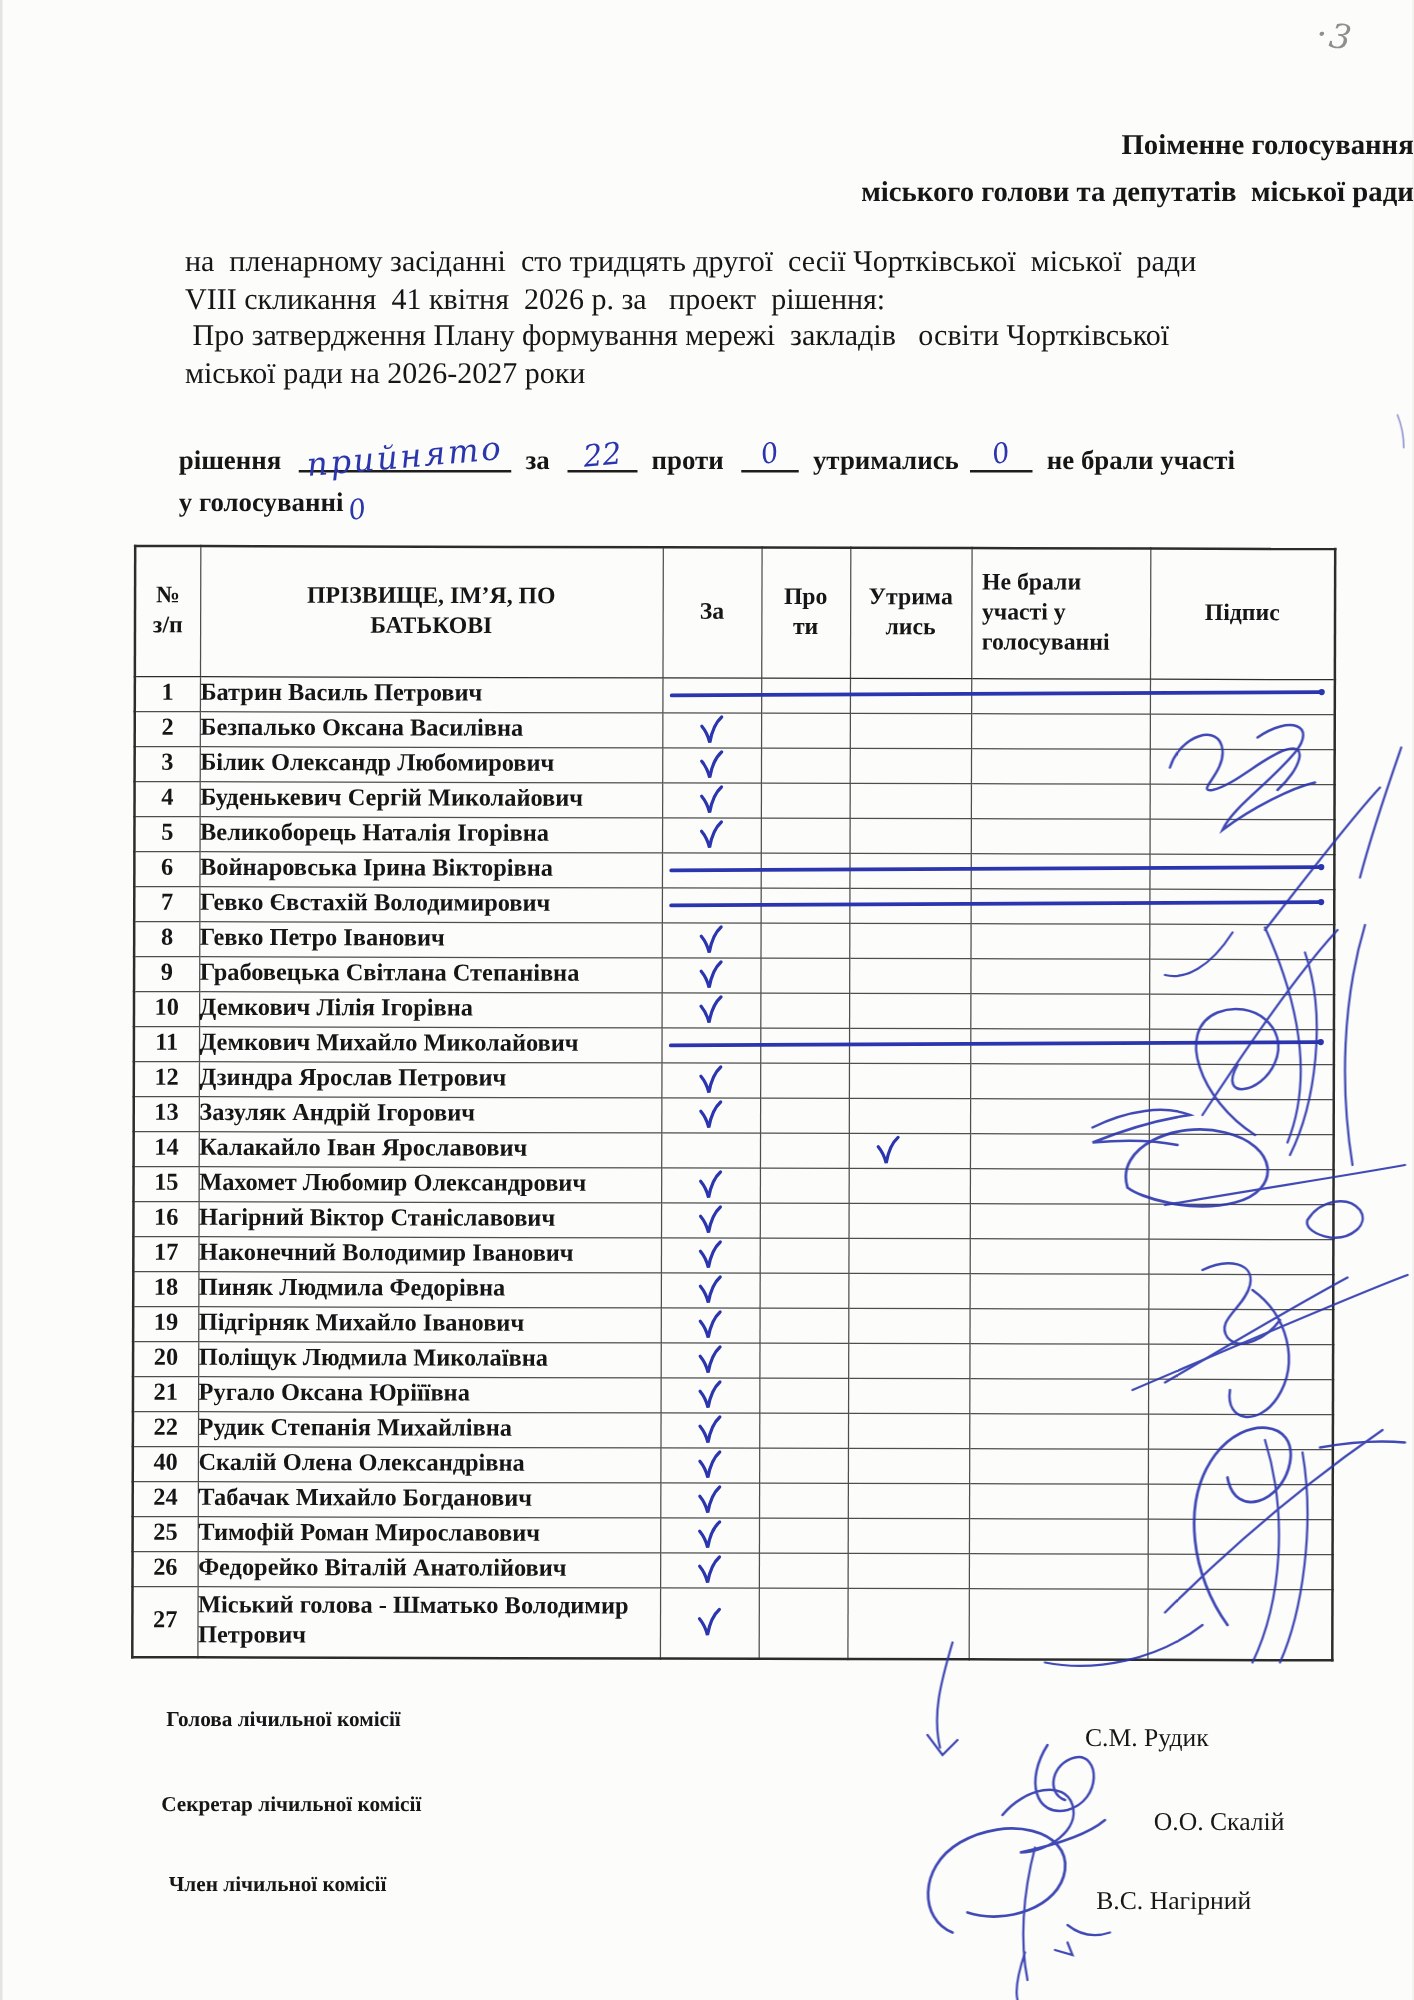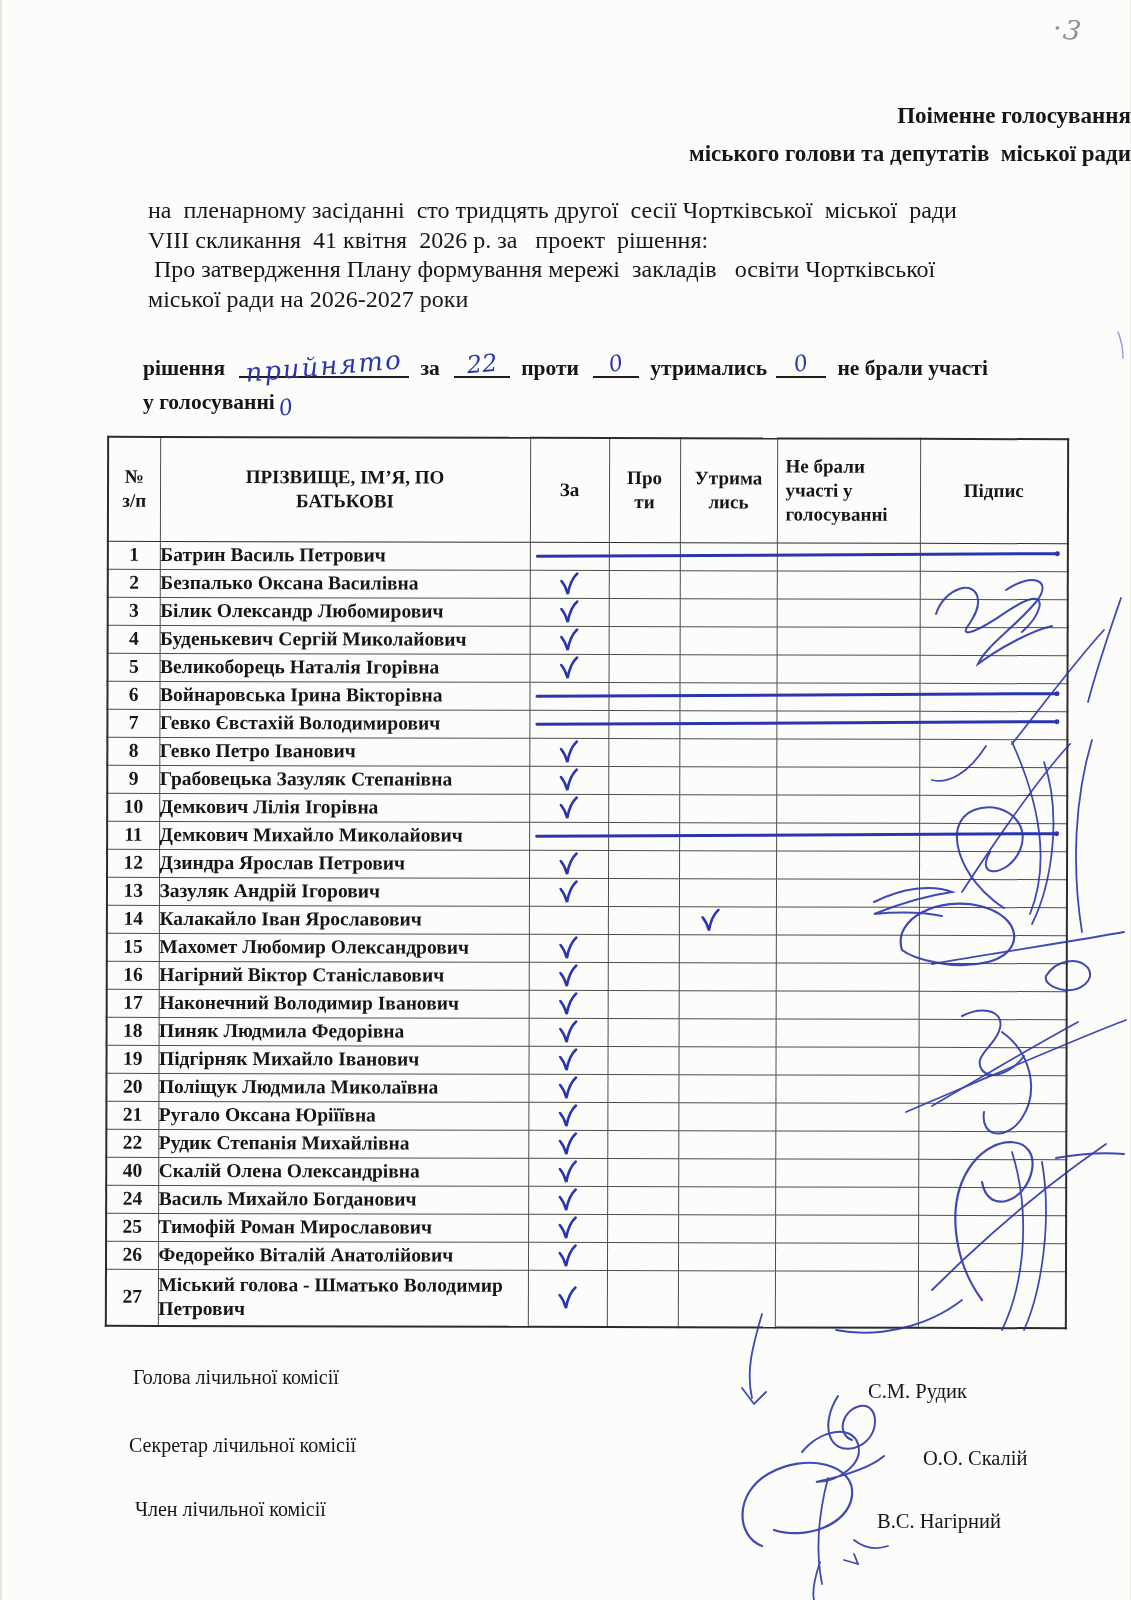--- a/index.html
+++ b/index.html
@@ -67,21 +67,21 @@
   .check path { stroke:var(--ink); stroke-width:2.7; fill:none; stroke-linecap:round; }
   .c-utrym .check { margin-left:20px; }
   
   .strike {
     position:absolute; left:5px; top:12px; width:522px; height:2.6px;
     background:var(--ink); transform:rotate(-0.45deg); transform-origin:left center;
     border-radius:2px; pointer-events:none; z-index:3;
   }
   .strike::after { content:""; position:absolute; right:-2px; top:-1px; width:5px; height:5px; border-radius:50%; background:var(--ink); }
   
-  .f-role { position:absolute; font-size:20px; font-weight:normal; white-space:nowrap; }
+  .f-role { position:absolute; font-size:17px; font-weight:bold; white-space:nowrap; }
   .f-name { position:absolute; font-size:20.5px; font-weight:normal; white-space:nowrap; }
   .overlay { position:absolute; inset:0; width:1131px; height:1600px; pointer-events:none; z-index:5; }
   .overlay path { fill:none; stroke:var(--ink); stroke-linecap:round; }
 </style>
 </head>
 <body>
 
 <div class="page">
 
   <div class="page-num">·3</div>
@@ -232,21 +232,21 @@
               <path d="M3 9 C6 13 8 18 9 23 C11 14 15 6 20 2"></path>
             </svg>
           </td>
       <td class="c-proty"></td>
       <td class="c-utrym"></td>
       <td class="c-nebr"></td>
       <td class="c-sig"></td>
     </tr>
         <tr>
       <td class="c-num">9</td>
-      <td class="c-name">Грабовецька Зазуляк Степанівна</td>
+      <td class="c-name">Грабовецька Світлана Степанівна</td>
       <td class="c-za">
             <svg viewBox="0 0 22 26" class="check">
               <path d="M3 9 C6 13 8 18 9 23 C11 14 15 6 20 2"></path>
             </svg>
           </td>
       <td class="c-proty"></td>
       <td class="c-utrym"></td>
       <td class="c-nebr"></td>
       <td class="c-sig"></td>
     </tr>
@@ -425,21 +425,21 @@
               <path d="M3 9 C6 13 8 18 9 23 C11 14 15 6 20 2"></path>
             </svg>
           </td>
       <td class="c-proty"></td>
       <td class="c-utrym"></td>
       <td class="c-nebr"></td>
       <td class="c-sig"></td>
     </tr>
         <tr>
       <td class="c-num">24</td>
-      <td class="c-name">Василь  Михайло Богданович</td>
+      <td class="c-name">Табачак  Михайло Богданович</td>
       <td class="c-za">
             <svg viewBox="0 0 22 26" class="check">
               <path d="M3 9 C6 13 8 18 9 23 C11 14 15 6 20 2"></path>
             </svg>
           </td>
       <td class="c-proty"></td>
       <td class="c-utrym"></td>
       <td class="c-nebr"></td>
       <td class="c-sig"></td>
     </tr>

